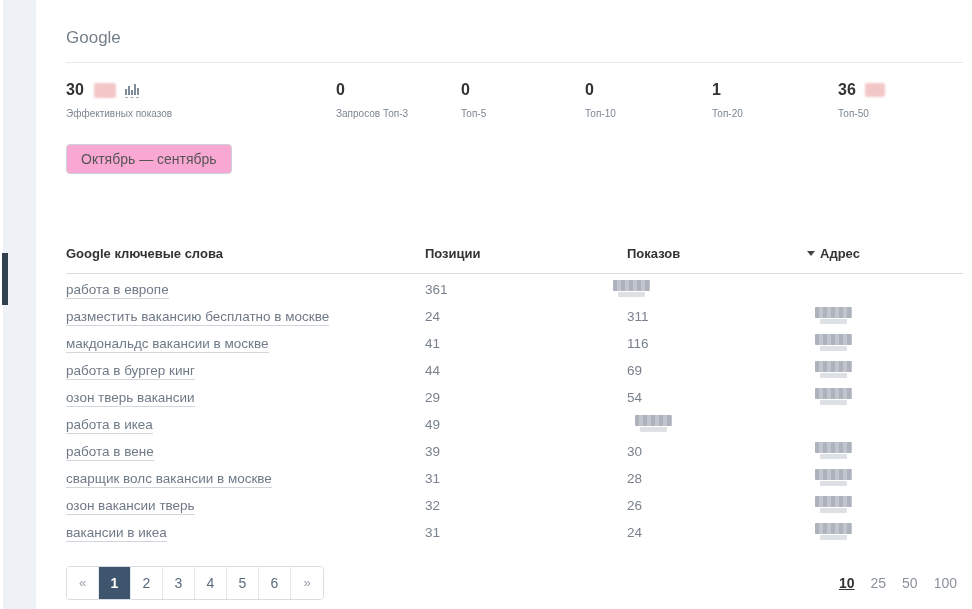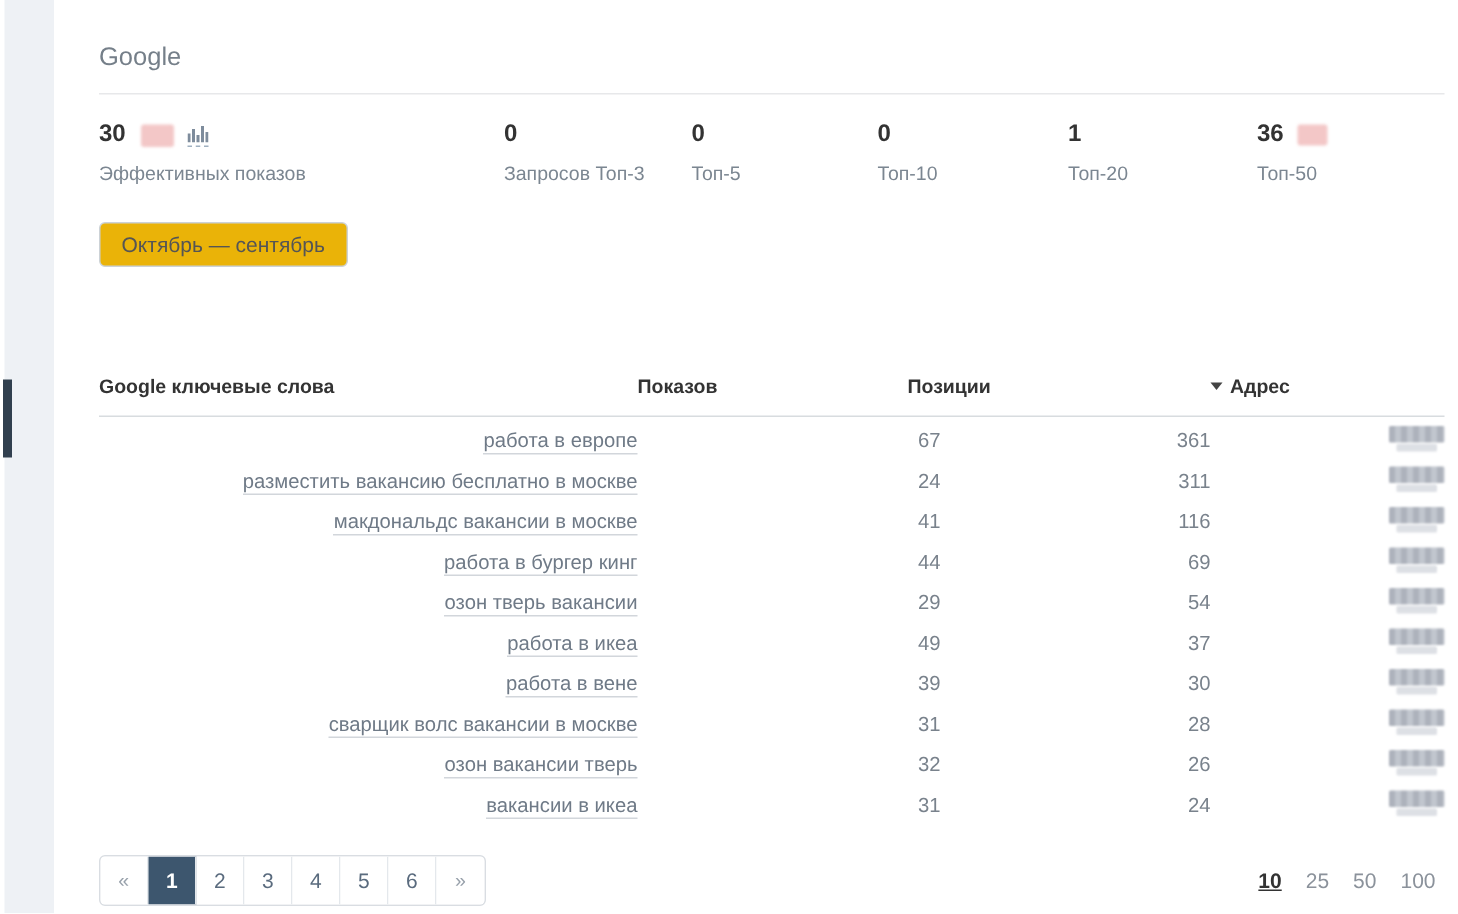--- a/index.html
+++ b/index.html
@@ -22,37 +22,37 @@
   .stat { flex:0 0 auto; }
   .stat-0 { width:270px; } .stat-1 { width:125px; } .stat-2 { width:124px; }
   .stat-3 { width:127px; } .stat-4 { width:126px; } .stat-5 { width:auto; }
   .stat-top { display:flex; align-items:center; height:16px; }
   .stat-value { font-size:16px; line-height:16px; font-weight:bold; color:#333; }
   .badge-pink { display:inline-block; width:22px; height:15px; margin-left:10px; border-radius:2px;
                 background:#f3c7c7; filter:blur(1.1px); }
   .badge-small { width:20px; height:14px; margin-left:9px; }
   .chart-link { display:inline-block; margin-left:9px; line-height:0; border-bottom:1px dashed #9fb0c0;
                 padding-bottom:2px; cursor:pointer; text-decoration:none; }
-  .stat-label { margin-top:10px; font-size:13px; color:#7b8691; }
-
-  
-  .period-button { display:inline-block; margin-top:25px; padding:6px 14px; background:#eab308;
+  .stat-label { margin-top:10px; font-size:10px; color:#7b8691; }
+
+  
+  .period-button { display:inline-block; margin-top:25px; padding:6px 14px; background:#f9a8d4;
     border:1px solid #ccd2d7; border-radius:4px; font-size:14px; color:#555;
     font-family:"Liberation Sans", sans-serif; cursor:pointer; }
 
   
   .table { margin-top:72px; }
   .thead { display:flex; font-size:13px; font-weight:bold; color:#333;
            padding-bottom:12px; border-bottom:1px solid #d8dcdf; }
   .col-kw { width:359px; } .col-pos { width:202px; } .col-imp { width:180px; } .col-addr { flex:1; }
   .th { cursor:pointer; }
   .sort-caret { display:inline-block; width:0; height:0; margin-right:5px; vertical-align:2px;
     border-left:4px solid transparent; border-right:4px solid transparent; border-top:5px solid #444; }
   .tbody { padding-top:2px; }
-  .trow { display:flex; align-items:center; height:27px; font-size:13.5px;text-align:right; }
+  .trow { display:flex; align-items:center; height:27px; font-size:13.5px; }
   .kw-link { color:#6f7a87; text-decoration:none; border-bottom:1px solid #d2d6db;
              padding-bottom:1px; cursor:pointer; }
   .num-cell { color:#79828c; }
   .addr-redacted { display:inline-block; margin-left:8px; filter:blur(0.6px); }
   .addr-redacted .blur-main { display:block; width:37px; height:11px; border-radius:1px;
     background:repeating-linear-gradient(90deg,#adb2bc 0 4px,#c1c6ce 4px 8px); }
   .addr-redacted .blur-sub { display:block; width:27px; height:5px; margin:1px 0 0 5px;
     background:#dde0e5; border-radius:1px; }
 
   
@@ -133,30 +133,29 @@
           </div>
           <div class="stat-label">Топ-50</div>
         </div>
       </div>
 
     <button class="period-button">Октябрь — сентябрь</button>
 
     <div class="table">
       <div class="thead">
         <div class="th col-kw">Google ключевые слова</div>
+        <div class="th col-pos">Позиции</div>
         <div class="th col-imp">Показов</div>
-        <div class="th col-pos">Позиции</div>
         <div class="th col-addr">
           <span class="sort-caret"></span><span>Адрес</span>
         </div>
       </div>
       <div class="tbody">
           <div class="trow">
             <div class="col-kw"><a class="kw-link">работа в европе</a></div>
-            <div class="col-pos num-cell">67</div>
             <div class="col-imp num-cell">361</div>
             <div class="col-addr"><span class="addr-redacted"><span class="blur-main"></span><span class="blur-sub"></span></span></div>
           </div>
           <div class="trow">
             <div class="col-kw"><a class="kw-link">разместить вакансию бесплатно в москве</a></div>
             <div class="col-pos num-cell">24</div>
             <div class="col-imp num-cell">311</div>
             <div class="col-addr"><span class="addr-redacted"><span class="blur-main"></span><span class="blur-sub"></span></span></div>
           </div>
           <div class="trow">
@@ -173,21 +172,20 @@
           </div>
           <div class="trow">
             <div class="col-kw"><a class="kw-link">озон тверь вакансии</a></div>
             <div class="col-pos num-cell">29</div>
             <div class="col-imp num-cell">54</div>
             <div class="col-addr"><span class="addr-redacted"><span class="blur-main"></span><span class="blur-sub"></span></span></div>
           </div>
           <div class="trow">
             <div class="col-kw"><a class="kw-link">работа в икеа</a></div>
             <div class="col-pos num-cell">49</div>
-            <div class="col-imp num-cell">37</div>
             <div class="col-addr"><span class="addr-redacted"><span class="blur-main"></span><span class="blur-sub"></span></span></div>
           </div>
           <div class="trow">
             <div class="col-kw"><a class="kw-link">работа в вене</a></div>
             <div class="col-pos num-cell">39</div>
             <div class="col-imp num-cell">30</div>
             <div class="col-addr"><span class="addr-redacted"><span class="blur-main"></span><span class="blur-sub"></span></span></div>
           </div>
           <div class="trow">
             <div class="col-kw"><a class="kw-link">сварщик волс вакансии в москве</a></div>

